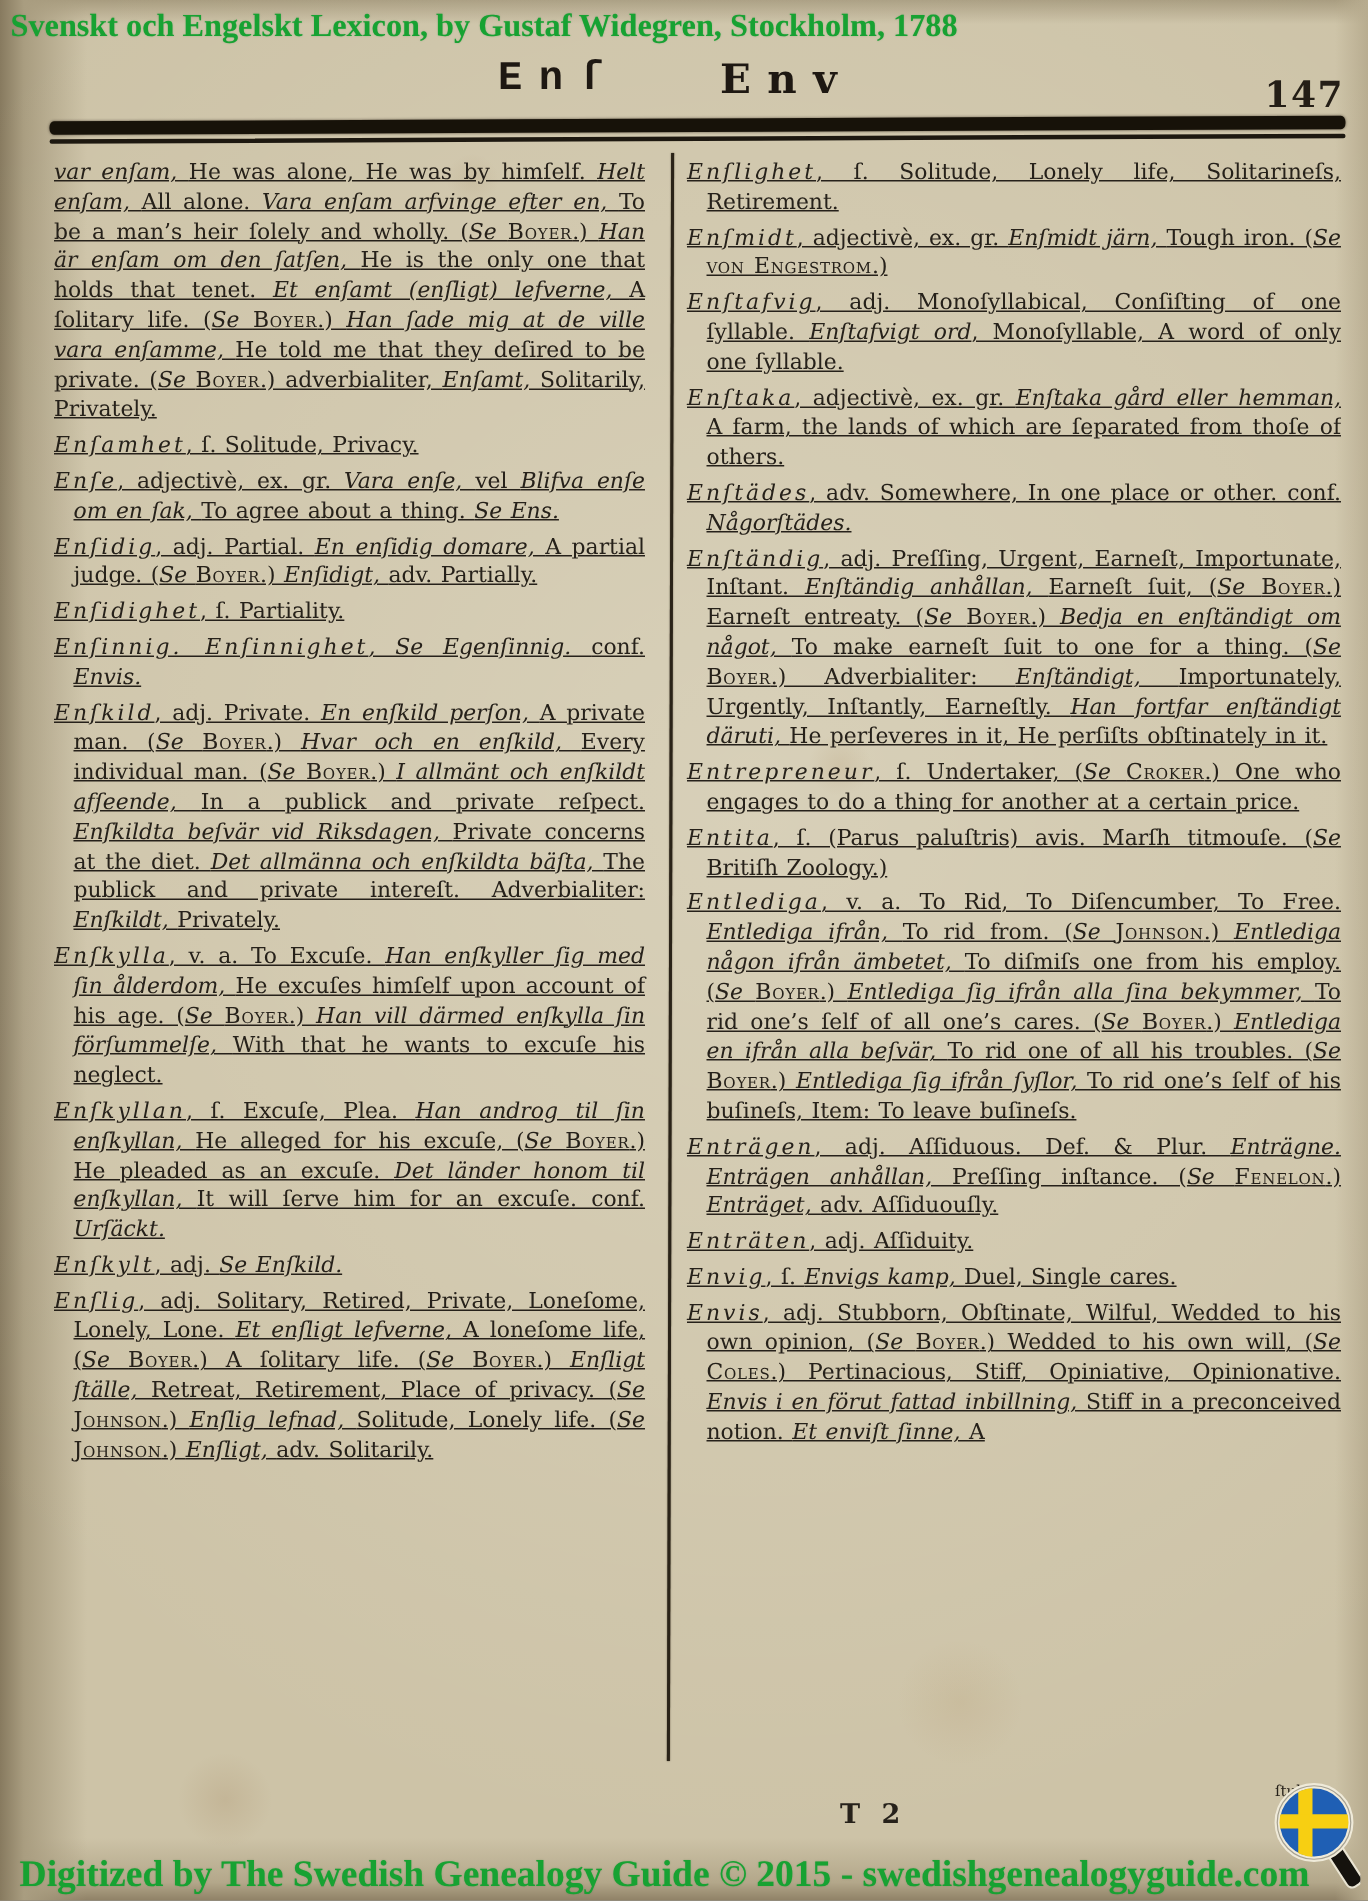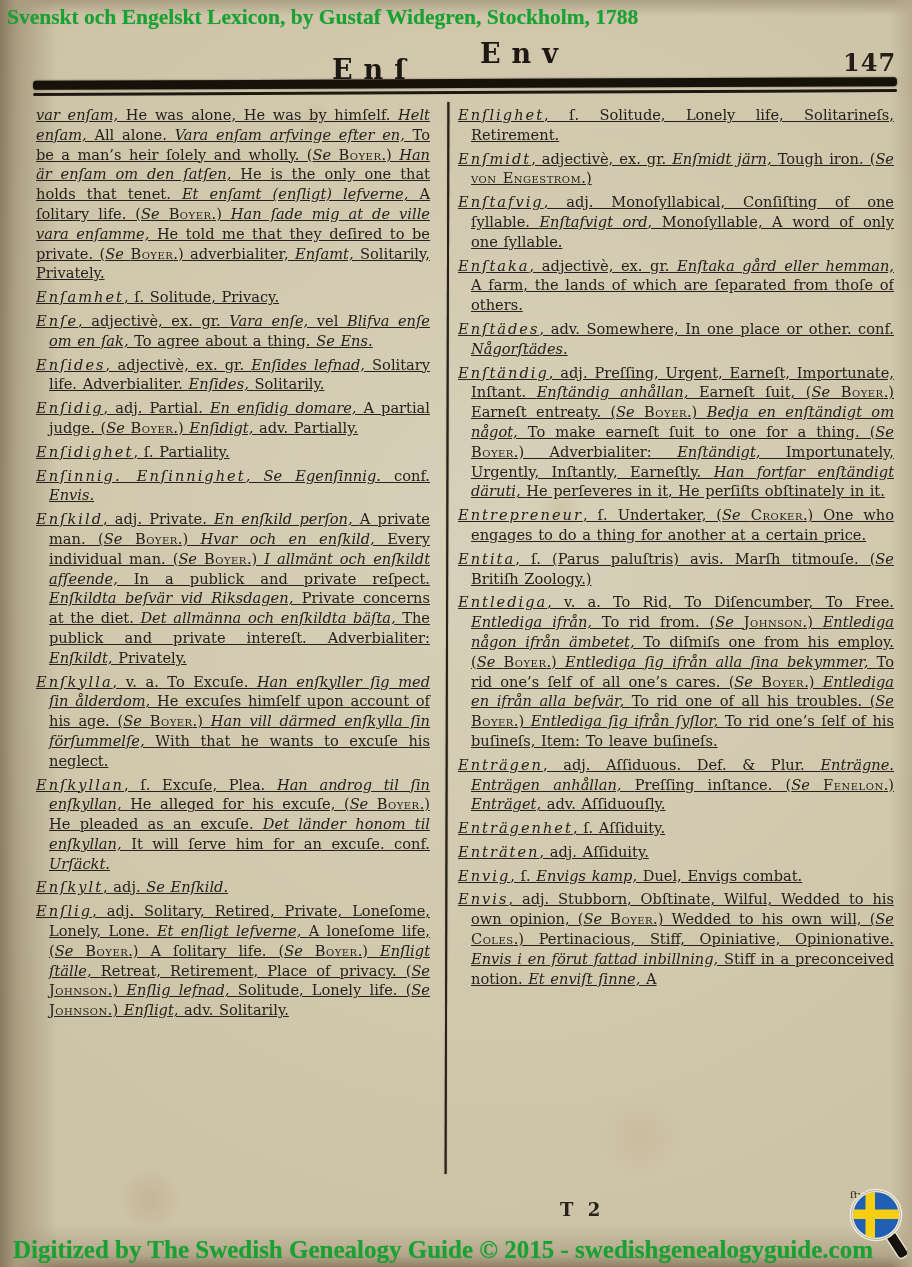--- a/index.html
+++ b/index.html
@@ -32,21 +32,21 @@
   }
   .credit.top{left:7px;top:5px;font-size:21.5px;}
   .credit.bottom{left:0;right:0;bottom:3px;font-size:25px;text-align:center;padding-right:26px;}
   .running-head span{
     position:absolute;
     font-weight:bold;
     color:#1e1812;
     font-size:27px;
     letter-spacing:11px;
   }
-  .rh-left{left:332px;top:54px;}
+  .rh-left{left:332px;top:38px;font-family:Liberation Mono, monospace;}
   .rh-right{left:480px;top:38px;}
   .page-number{
     position:absolute;left:843px;top:48px;
     font-weight:bold;font-size:24px;color:#241e16;letter-spacing:1px;
   }
   .head-rule{
     position:absolute;left:33px;top:79px;width:864px;
     transform:rotate(-0.25deg);
   }
   .head-rule .thick{height:9px;background:#171209;border-radius:3px/4px;
@@ -104,44 +104,42 @@
   <div class="head-rule">
     <div class="thick"></div>
     <div class="thin"></div>
   </div>
 
   <div class="cols">
     <div class="col col-left">
         <p class="entry"><span class="s-it">var enſam, </span><span class="s-ro">He was alone, He was by himſelf. </span><span class="s-it">Helt enſam, </span><span class="s-ro">All alone. </span><span class="s-it">Vara enſam arfvinge efter en, </span><span class="s-ro">To be a man’s heir ſolely and wholly. (</span><span class="s-it">Se </span><span class="s-sc">Boyer</span><span class="s-ro">.) </span><span class="s-it">Han är enſam om den ſatſen, </span><span class="s-ro">He is the only one that holds that tenet. </span><span class="s-it">Et enſamt (enſligt) lefverne, </span><span class="s-ro">A ſolitary life. (</span><span class="s-it">Se </span><span class="s-sc">Boyer</span><span class="s-ro">.) </span><span class="s-it">Han ſade mig at de ville vara enſamme, </span><span class="s-ro">He told me that they deſired to be private. (</span><span class="s-it">Se </span><span class="s-sc">Boyer</span><span class="s-ro">.) adverbialiter, </span><span class="s-it">Enſamt, </span><span class="s-ro">Solitarily, Privately.</span></p>
         <p class="entry"><span class="s-hw">Enſamhet</span><span class="s-ro">, ſ. Solitude, Privacy.</span></p>
         <p class="entry"><span class="s-hw">Enſe</span><span class="s-ro">, adjectivè, ex. gr. </span><span class="s-it">Vara enſe, </span><span class="s-ro">vel </span><span class="s-it">Blifva enſe om en ſak, </span><span class="s-ro">To agree about a thing. </span><span class="s-it">Se Ens.</span></p>
-        <p class="entry"><span class="s-hw">Enſides</span><span class="s-ro">, adjectivè, ex. gr. </span><span class="s-it">Enſides lefnad, </span><span class="s-ro">Solitary life. Adverbialiter. </span><span class="s-it">Enſides, </span><span class="s-ro">Solitarily.</span></p>
         <p class="entry"><span class="s-hw">Enſidig</span><span class="s-ro">, adj. Partial. </span><span class="s-it">En enſidig domare, </span><span class="s-ro">A partial judge. (</span><span class="s-it">Se </span><span class="s-sc">Boyer</span><span class="s-ro">.) </span><span class="s-it">Enſidigt, </span><span class="s-ro">adv. Partially.</span></p>
         <p class="entry"><span class="s-hw">Enſidighet</span><span class="s-ro">, ſ. Partiality.</span></p>
         <p class="entry"><span class="s-hw">Enſinnig. Enſinnighet</span><span class="s-it">, Se Egenſinnig. </span><span class="s-ro">conf. </span><span class="s-it">Envis.</span></p>
         <p class="entry"><span class="s-hw">Enſkild</span><span class="s-ro">, adj. Private. </span><span class="s-it">En enſkild perſon, </span><span class="s-ro">A private man. (</span><span class="s-it">Se </span><span class="s-sc">Boyer</span><span class="s-ro">.) </span><span class="s-it">Hvar och en enſkild, </span><span class="s-ro">Every individual man. (</span><span class="s-it">Se </span><span class="s-sc">Boyer</span><span class="s-ro">.) </span><span class="s-it">I allmänt och enſkildt afſeende, </span><span class="s-ro">In a publick and private reſpect. </span><span class="s-it">Enſkildta beſvär vid Riksdagen, </span><span class="s-ro">Private concerns at the diet. </span><span class="s-it">Det allmänna och enſkildta bäſta, </span><span class="s-ro">The publick and private intereſt. Adverbialiter: </span><span class="s-it">Enſkildt, </span><span class="s-ro">Privately.</span></p>
         <p class="entry"><span class="s-hw">Enſkylla</span><span class="s-ro">, v. a. To Excuſe. </span><span class="s-it">Han enſkyller ſig med ſin ålderdom, </span><span class="s-ro">He excuſes himſelf upon account of his age. (</span><span class="s-it">Se </span><span class="s-sc">Boyer</span><span class="s-ro">.) </span><span class="s-it">Han vill därmed enſkylla ſin förſummelſe, </span><span class="s-ro">With that he wants to excuſe his neglect.</span></p>
         <p class="entry"><span class="s-hw">Enſkyllan</span><span class="s-ro">, ſ. Excuſe, Plea. </span><span class="s-it">Han androg til ſin enſkyllan, </span><span class="s-ro">He alleged for his excuſe, (</span><span class="s-it">Se </span><span class="s-sc">Boyer</span><span class="s-ro">.) He pleaded as an excuſe. </span><span class="s-it">Det länder honom til enſkyllan, </span><span class="s-ro">It will ſerve him for an excuſe. conf. </span><span class="s-it">Urſäckt.</span></p>
         <p class="entry"><span class="s-hw">Enſkylt</span><span class="s-ro">, adj. </span><span class="s-it">Se Enſkild.</span></p>
         <p class="entry"><span class="s-hw">Enſlig</span><span class="s-ro">, adj. Solitary, Retired, Private, Loneſome, Lonely, Lone. </span><span class="s-it">Et enſligt lefverne, </span><span class="s-ro">A loneſome life, (</span><span class="s-it">Se </span><span class="s-sc">Boyer</span><span class="s-ro">.) A ſolitary life. (</span><span class="s-it">Se </span><span class="s-sc">Boyer</span><span class="s-ro">.) </span><span class="s-it">Enſligt ſtälle, </span><span class="s-ro">Retreat, Retirement, Place of privacy. (</span><span class="s-it">Se </span><span class="s-sc">Johnson</span><span class="s-ro">.) </span><span class="s-it">Enſlig lefnad, </span><span class="s-ro">Solitude, Lonely life. (</span><span class="s-it">Se </span><span class="s-sc">Johnson</span><span class="s-ro">.) </span><span class="s-it">Enſligt, </span><span class="s-ro">adv. Solitarily.</span></p>
       </div>
     <div class="col col-right">
         <p class="entry"><span class="s-hw">Enſlighet</span><span class="s-ro">, ſ. Solitude, Lonely life, Solitarineſs, Retirement.</span></p>
         <p class="entry"><span class="s-hw">Enſmidt</span><span class="s-ro">, adjectivè, ex. gr. </span><span class="s-it">Enſmidt järn, </span><span class="s-ro">Tough iron. (</span><span class="s-it">Se </span><span class="s-sc">von Engestrom</span><span class="s-ro">.)</span></p>
         <p class="entry"><span class="s-hw">Enſtafvig</span><span class="s-ro">, adj. Monoſyllabical, Conſiſting of one ſyllable. </span><span class="s-it">Enſtafvigt ord</span><span class="s-ro">, Monoſyllable, A word of only one ſyllable.</span></p>
         <p class="entry"><span class="s-hw">Enſtaka</span><span class="s-ro">, adjectivè, ex. gr. </span><span class="s-it">Enſtaka gård eller hemman, </span><span class="s-ro">A farm, the lands of which are ſeparated from thoſe of others.</span></p>
         <p class="entry"><span class="s-hw">Enſtädes</span><span class="s-ro">, adv. Somewhere, In one place or other. conf. </span><span class="s-it">Någorſtädes.</span></p>
         <p class="entry"><span class="s-hw">Enſtändig</span><span class="s-ro">, adj. Preſſing, Urgent, Earneſt, Importunate, Inſtant. </span><span class="s-it">Enſtändig anhållan, </span><span class="s-ro">Earneſt ſuit, (</span><span class="s-it">Se </span><span class="s-sc">Boyer</span><span class="s-ro">.) Earneſt entreaty. (</span><span class="s-it">Se </span><span class="s-sc">Boyer</span><span class="s-ro">.) </span><span class="s-it">Bedja en enſtändigt om något, </span><span class="s-ro">To make earneſt ſuit to one for a thing. (</span><span class="s-it">Se </span><span class="s-sc">Boyer</span><span class="s-ro">.) Adverbialiter: </span><span class="s-it">Enſtändigt, </span><span class="s-ro">Importunately, Urgently, Inſtantly, Earneſtly. </span><span class="s-it">Han fortfar enſtändigt däruti, </span><span class="s-ro">He perſeveres in it, He perſiſts obſtinately in it.</span></p>
         <p class="entry"><span class="s-hw">Entrepreneur</span><span class="s-ro">, ſ. Undertaker, (</span><span class="s-it">Se </span><span class="s-sc">Croker</span><span class="s-ro">.) One who engages to do a thing for another at a certain price.</span></p>
         <p class="entry"><span class="s-hw">Entita</span><span class="s-ro">, ſ. (Parus paluſtris) avis. Marſh titmouſe. (</span><span class="s-it">Se </span><span class="s-ro">Britiſh Zoology.)</span></p>
         <p class="entry"><span class="s-hw">Entlediga</span><span class="s-ro">, v. a. To Rid, To Diſencumber, To Free. </span><span class="s-it">Entlediga ifrån, </span><span class="s-ro">To rid from. (</span><span class="s-it">Se </span><span class="s-sc">Johnson</span><span class="s-ro">.) </span><span class="s-it">Entlediga någon ifrån ämbetet, </span><span class="s-ro">To diſmiſs one from his employ. (</span><span class="s-it">Se </span><span class="s-sc">Boyer</span><span class="s-ro">.) </span><span class="s-it">Entlediga ſig ifrån alla ſina bekymmer, </span><span class="s-ro">To rid one’s ſelf of all one’s cares. (</span><span class="s-it">Se </span><span class="s-sc">Boyer</span><span class="s-ro">.) </span><span class="s-it">Entlediga en ifrån alla beſvär, </span><span class="s-ro">To rid one of all his troubles. (</span><span class="s-it">Se </span><span class="s-sc">Boyer</span><span class="s-ro">.) </span><span class="s-it">Entlediga ſig ifrån ſyſlor, </span><span class="s-ro">To rid one’s ſelf of his buſineſs, Item: To leave buſineſs.</span></p>
         <p class="entry"><span class="s-hw">Enträgen</span><span class="s-ro">, adj. Aſſiduous. Def. &amp; Plur. </span><span class="s-it">Enträgne. Enträgen anhållan, </span><span class="s-ro">Preſſing inſtance. (</span><span class="s-it">Se </span><span class="s-sc">Fenelon</span><span class="s-ro">.) </span><span class="s-it">Enträget, </span><span class="s-ro">adv. Aſſiduouſly.</span></p>
-        <p class="entry"><span class="s-hw">Enträgenhet</span><span class="s-ro">, ſ. Aſſiduity.</span></p>
         <p class="entry"><span class="s-hw">Enträten</span><span class="s-ro">, adj. Aſſiduity.</span></p>
-        <p class="entry"><span class="s-hw">Envig</span><span class="s-ro">, ſ. </span><span class="s-it">Envigs kamp, </span><span class="s-ro">Duel, Envigs combat.</span></p>
+        <p class="entry"><span class="s-hw">Envig</span><span class="s-ro">, ſ. </span><span class="s-it">Envigs kamp, </span><span class="s-ro">Duel, Single cares.</span></p>
         <p class="entry"><span class="s-hw">Envis</span><span class="s-ro">, adj. Stubborn, Obſtinate, Wilful, Wedded to his own opinion, (</span><span class="s-it">Se </span><span class="s-sc">Boyer</span><span class="s-ro">.) Wedded to his own will, (</span><span class="s-it">Se </span><span class="s-sc">Coles</span><span class="s-ro">.) Pertinacious, Stiff, Opiniative, Opinionative. </span><span class="s-it">Envis i en förut fattad inbillning, </span><span class="s-ro">Stiff in a preconceived notion. </span><span class="s-it">Et enviſt ſinne, </span><span class="s-ro">A</span></p>
       </div>
   </div>
 
   <div class="divider"></div>
 
   <span class="signature-mark">T 2</span>
   <span class="catchword">ſtub-</span>
 
   <div class="credit bottom">Digitized by The Swedish Genealogy Guide © 2015 - swedishgenealogyguide.com</div>

